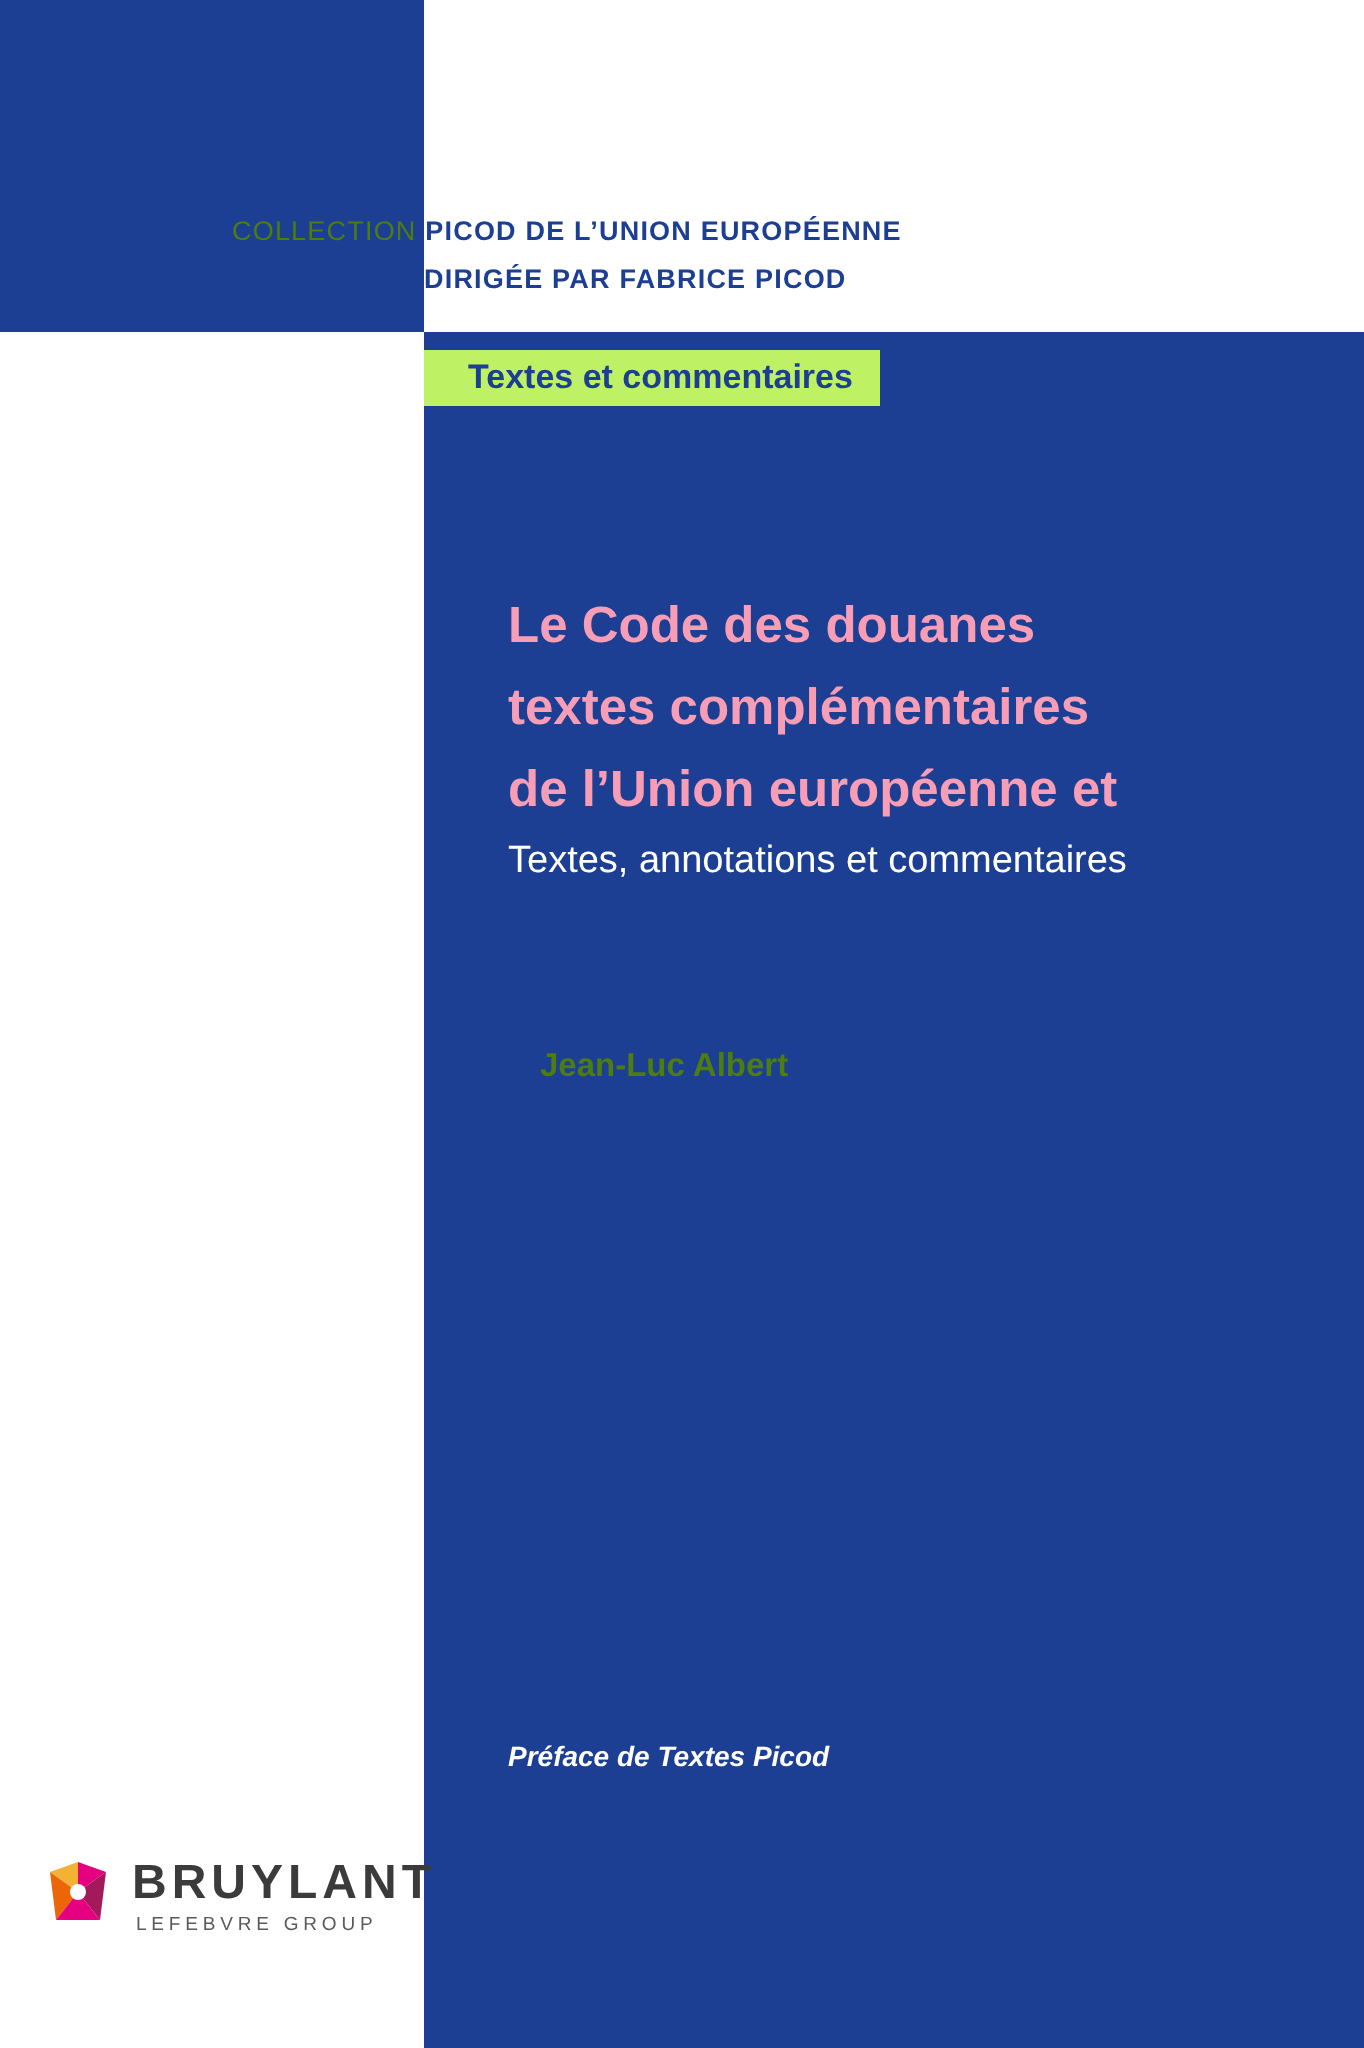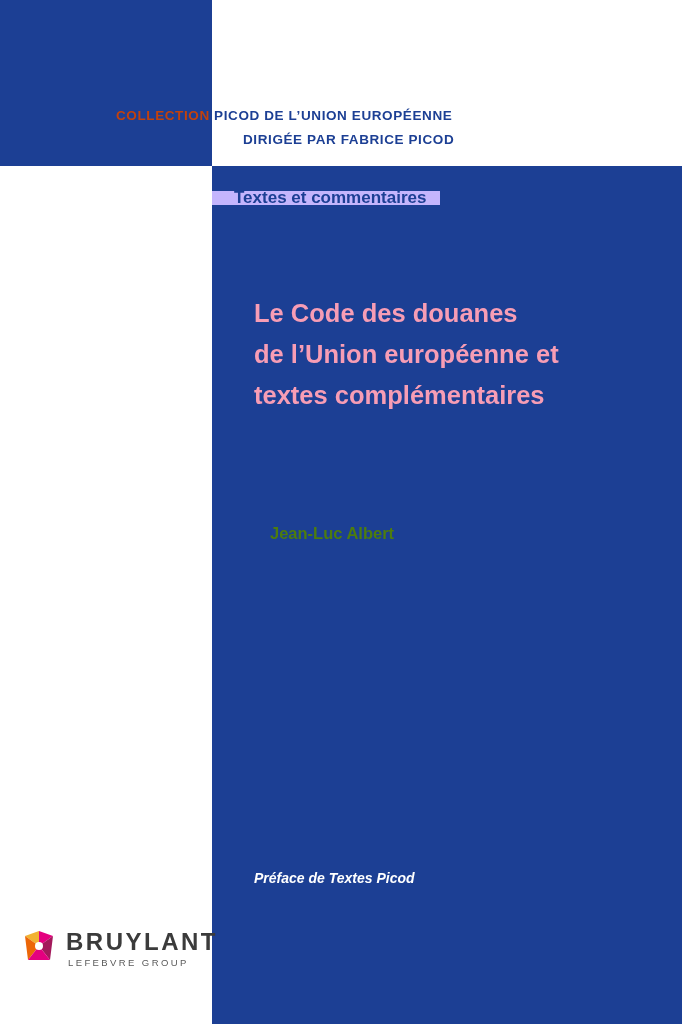--- a/index.html
+++ b/index.html
@@ -54,50 +54,48 @@
   .collection-line {
     position: absolute;
     left: 116px;
     top: 108px;
     width: 560px;
     font-size: 13.5px;
     letter-spacing: 0.6px;
     white-space: nowrap;
   }
   .collection-word {
-    color: #c2410c;
-    font-weight: bold;
+    color: #4d7c0f;
+    font-weight: normal;
   }
   .collection-name {
     color: #1c3f94;
     font-weight: bold;
   }
   .collection-sub {
     position: absolute;
     left: 212px;
     top: 132px;
     font-size: 13.5px;
     letter-spacing: 0.6px;
     color: #1c3f94;
     font-weight: bold;
     white-space: nowrap;
-    margin-left: 31px;
   }
   
   .banner {
     position: absolute;
     left: 212px;
     top: 175px;
-    height: 14px;
+    height: 28px;
     padding: 0 14px 0 22px;
-    background: #c4b5fd;
+    background: #bef264;
     display: flex;
     align-items: center;
     box-sizing: border-box;
-    margin-top: 16px;
   }
   .banner-text {
     color: #1c3f94;
     font-size: 17px;
     font-weight: bold;
     white-space: nowrap;
   }
   
   .title-block {
     position: absolute;
@@ -190,24 +188,25 @@
     <span class="collection-name">PICOD DE L’UNION EUROPÉENNE</span>
   </div>
   <div class="collection-sub">DIRIGÉE PAR FABRICE PICOD</div>
 
   <div class="banner">
     <span class="banner-text">Textes et commentaires</span>
   </div>
 
   <div class="title-block">
     <div class="title-line">Le Code des douanes</div>
+    <div class="title-line">textes complémentaires</div>
     <div class="title-line">de l’Union européenne et</div>
-    <div class="title-line">textes complémentaires</div>
-  </div>
-
+  </div>
+
+  <div class="subtitle">Textes, annotations et commentaires</div>
 
   <div class="author">Jean-Luc Albert</div>
 
   <div class="preface">Préface de Textes Picod</div>
 
   <div class="logo">
     <span class="logo-mark">
       <svg width="34" height="34" viewBox="0 0 34 34" xmlns="http://www.w3.org/2000/svg">
         <path d="M3 7 L17 2 L17 17 Z" fill="#f2b233"></path>
         <path d="M17 2 L31 7 L17 17 Z" fill="#e4007f"></path>

